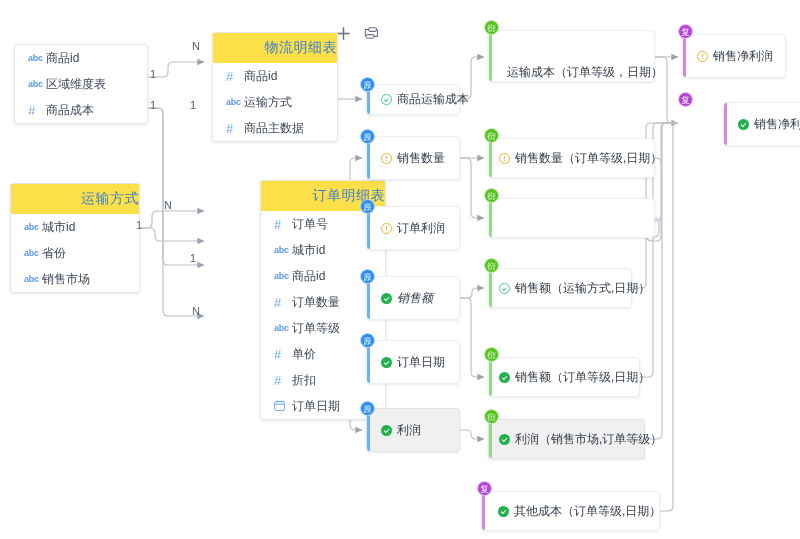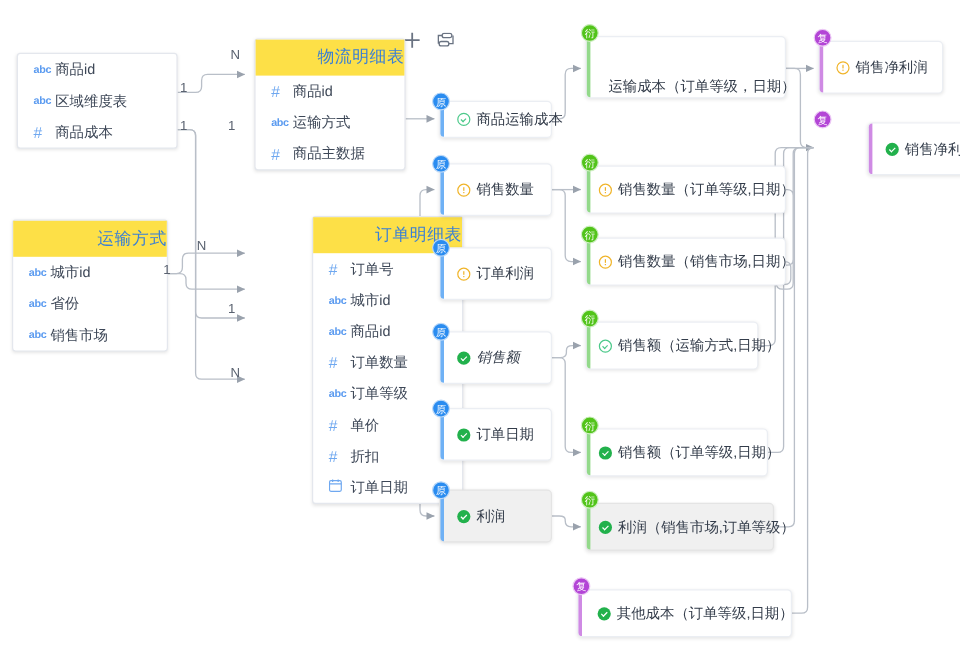--- a/index.html
+++ b/index.html
@@ -343,24 +343,20 @@
     <span class="lbar" style="background:#93d98a;"></span>
     <span class="ntext">
       <span class="st warn"></span>
       <span>销售数量（订单等级,日期）</span>
     </span>
   </div>
 
   <div class="badge der" style="left:484px;top:188px;">衍</div>
   <div class="node" style="left:488px;top:198px;width:167px;height:40px;">
     <span class="lbar" style="background:#93d98a;"></span>
-    <span class="ntext">
-      <span class="st warn"></span>
-      <span>销售数量（销售市场,日期）</span>
-    </span>
   </div>
 
   <div class="badge der" style="left:484px;top:258px;">衍</div>
   <div class="node" style="left:488px;top:268px;width:144px;height:40px;">
     <span class="lbar" style="background:#93d98a;"></span>
     <span class="ntext">
       <span class="st okl"></span>
       <span>销售额（运输方式,日期）</span>
     </span>
   </div>

